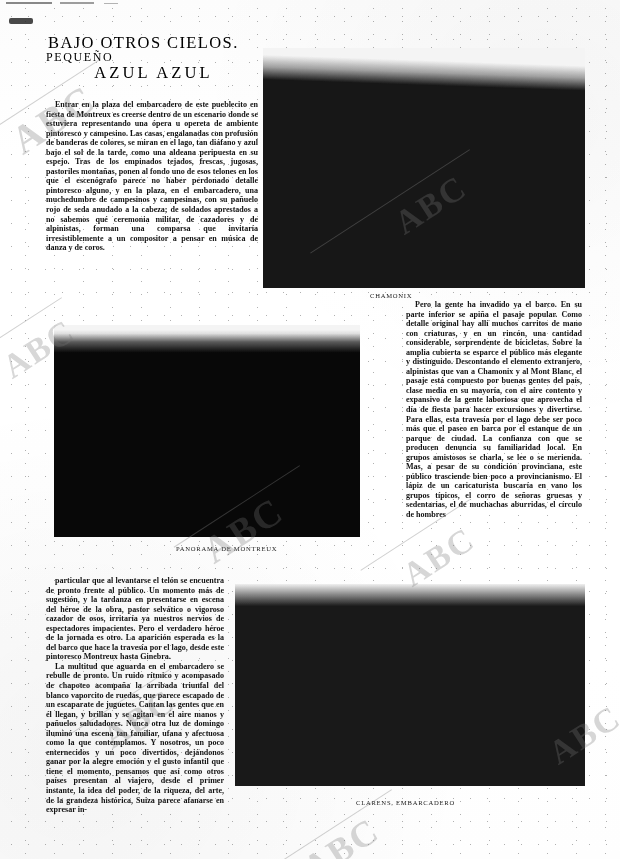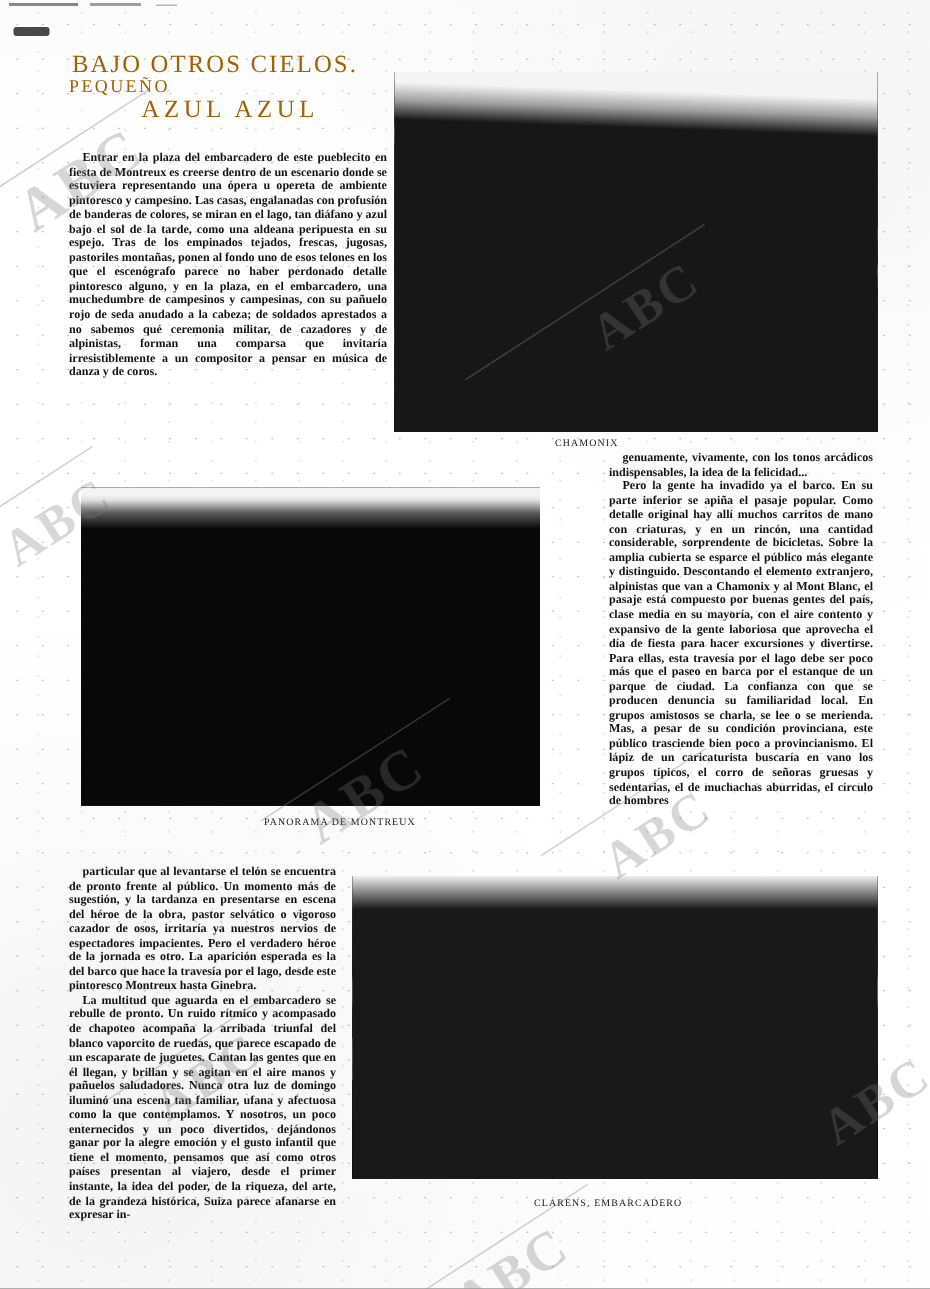--- a/index.html
+++ b/index.html
@@ -80,21 +80,21 @@
   #headline {
     position: absolute;
     left: 46px;
     top: 34px;
     width: 215px;
     z-index: 5;
   }
   #headline .hl {
     font-family: "Liberation Serif", "DejaVu Serif", serif;
     font-weight: 400;
-    color: #a16207;
+    color: #000000;
     line-height: 1.04;
     margin: 0;
     white-space: nowrap;
   }
   #hl1 { font-size: 16.5px; letter-spacing: 1.4px; text-align: left; padding-left: 2px; }
   #hl2 { font-size: 12px; letter-spacing: 1.6px; text-align: left; margin-top: 5px; }
   #hl3 { font-size: 16.5px; letter-spacing: 3.1px; text-align: center; margin-top: 5px; }
 
   
   .col {
@@ -245,21 +245,20 @@
     <div class="col" id="col-a">
       <p>Entrar en la plaza del embarcadero de este pueblecito en fiesta de Montreux es creerse dentro de un escenario donde se estuviera representando una ópera u opereta de ambiente pintoresco y campesino. Las casas, engalanadas con profusión de banderas de colores, se miran en el lago, tan diáfano y azul bajo el sol de la tarde, como una aldeana peripuesta en su espejo. Tras de los empinados tejados, frescas, jugosas, pastoriles montañas, ponen al fondo uno de esos telones en los que el escenógrafo parece no haber perdonado detalle pintoresco alguno, y en la plaza, en el embarcadero, una muchedumbre de campesinos y campesinas, con su pañuelo rojo de seda anudado a la cabeza; de soldados aprestados a no sabemos qué ceremonia militar, de cazadores y de alpinistas, forman una comparsa que invitaría irresistiblemente a un compositor a pensar en música de danza y de coros.</p>
     </div>
 
     <div class="col" id="col-b">
       <p>particular que al levantarse el telón se encuentra de pronto frente al público. Un momento más de sugestión, y la tardanza en presentarse en escena del héroe de la obra, pastor selvático o vigoroso cazador de osos, irritaría ya nuestros nervios de espectadores impacientes. Pero el verdadero héroe de la jornada es otro. La aparición esperada es la del barco que hace la travesía por el lago, desde este pintoresco Montreux hasta Ginebra.</p>
       <p>La multitud que aguarda en el embarcadero se rebulle de pronto. Un ruido rítmico y acompasado de chapoteo acompaña la arribada triunfal del blanco vaporcito de ruedas, que parece escapado de un escaparate de juguetes. Cantan las gentes que en él llegan, y brillan y se agitan en el aire manos y pañuelos saludadores. Nunca otra luz de domingo iluminó una escena tan familiar, ufana y afectuosa como la que contemplamos. Y nosotros, un poco enternecidos y un poco divertidos, dejándonos ganar por la alegre emoción y el gusto infantil que tiene el momento, pensamos que así como otros países presentan al viajero, desde el primer instante, la idea del poder, de la riqueza, del arte, de la grandeza histórica, Suiza parece afanarse en expresar in-</p>
     </div>
 
     <div class="col" id="col-c">
-      <p>genuamente, vivamente, con los tonos arcádicos indispensables, la idea de la felicidad...</p>
       <p>Pero la gente ha invadido ya el barco. En su parte inferior se apiña el pasaje popular. Como detalle original hay allí muchos carritos de mano con criaturas, y en un rincón, una cantidad considerable, sorprendente de bicicletas. Sobre la amplia cubierta se esparce el público más elegante y distinguido. Descontando el elemento extranjero, alpinistas que van a Chamonix y al Mont Blanc, el pasaje está compuesto por buenas gentes del país, clase media en su mayoría, con el aire contento y expansivo de la gente laboriosa que aprovecha el día de fiesta para hacer excursiones y divertirse. Para ellas, esta travesía por el lago debe ser poco más que el paseo en barca por el estanque de un parque de ciudad. La confianza con que se producen denuncia su familiaridad local. En grupos amistosos se charla, se lee o se merienda. Mas, a pesar de su condición provinciana, este público trasciende bien poco a provincianismo. El lápiz de un caricaturista buscaría en vano los grupos típicos, el corro de señoras gruesas y sedentarias, el de muchachas aburridas, el círculo de hombres</p>
     </div>
 
   </div>
 
   <div id="speckle"></div>
 
   <div class="wm" style="left:8px; top:96px; font-size:40px;">ABC</div>
   <div class="wm-line" style="left:100px; top:60px; width:300px; transform: rotate(147deg);"></div>
 

